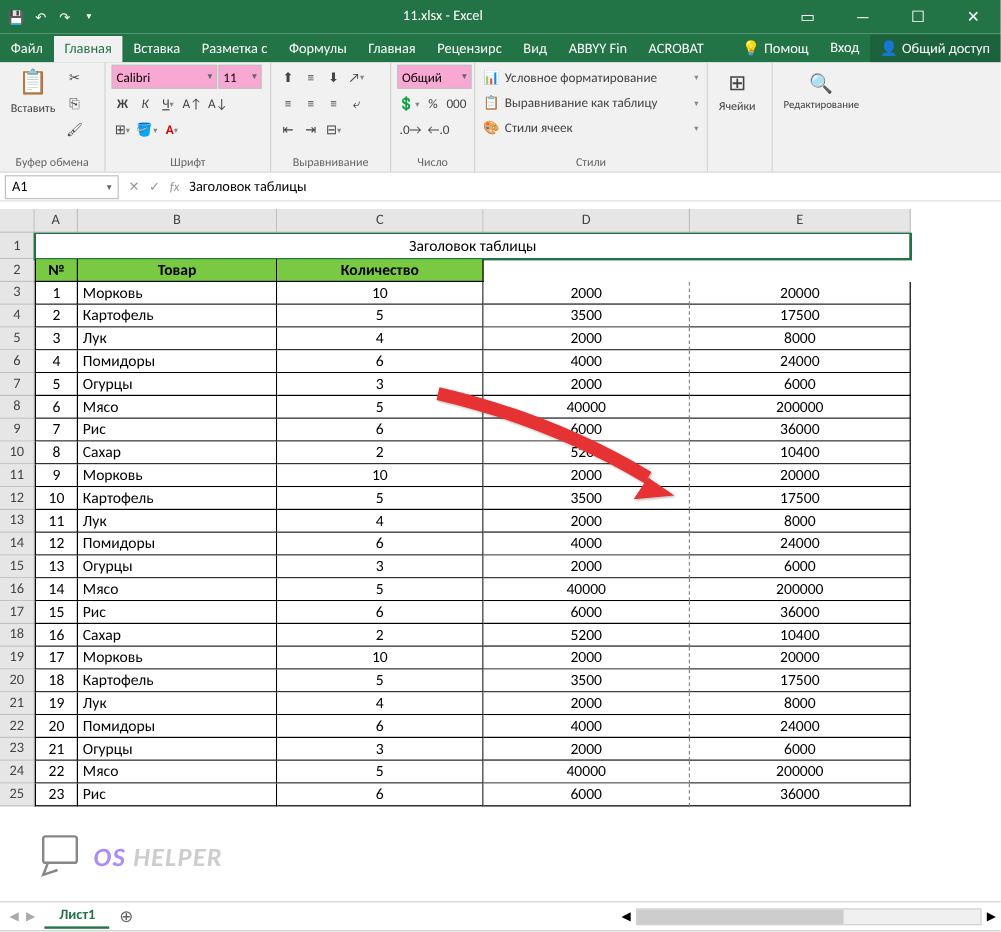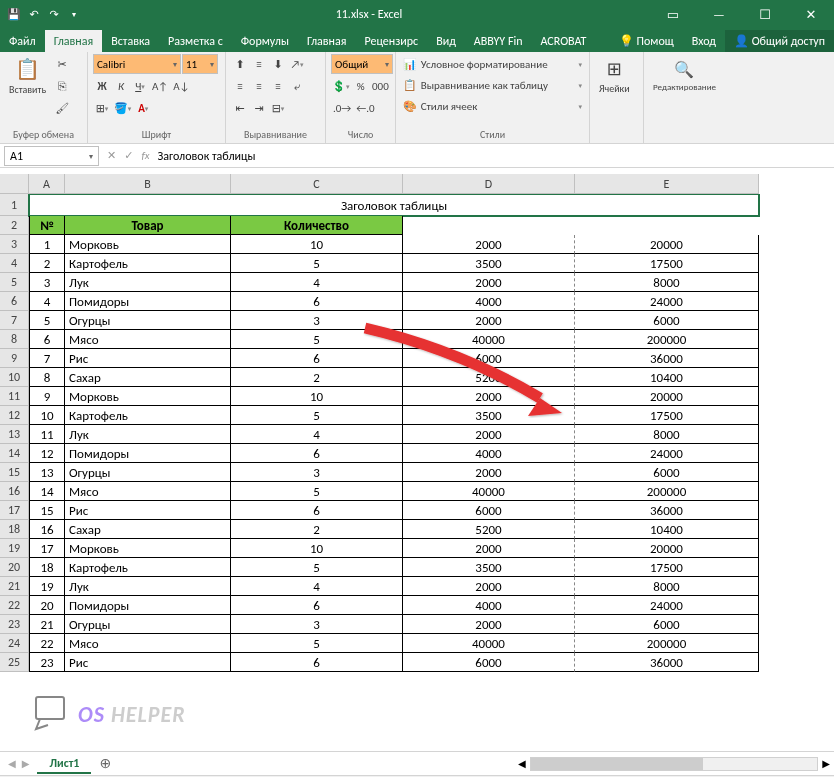--- a/index.html
+++ b/index.html
@@ -20,21 +20,21 @@
 .tab-right{margin-left:auto;display:flex;}
 
 
 .ribbon{height:92px;background:#f1f1f1;border-bottom:1px solid #d4d4d4;display:flex;}
 .rgroup{border-right:1px solid #d4d4d4;padding:2px 5px 0;display:flex;flex-direction:column;min-width:0;}
 .rgroup-body{flex:1;display:flex;align-items:flex-start;gap:3px;}
 .rgroup-label{text-align:center;font-size:10px;color:#666;padding:1px 0 2px;white-space:nowrap;overflow:hidden;}
 .rcol{display:flex;flex-direction:column;gap:2px;align-items:center;}
 .rbtn{min-width:18px;height:20px;display:flex;align-items:center;justify-content:center;font-size:11px;color:#444;padding:0 2px;}
 .rbtn.big{height:44px;flex-direction:column;font-size:10px;gap:2px;padding:2px 4px;}
-.rsel{height:20px;border:1px solid #c0c0c0;background:#fdba74;font-size:11px;padding:0 3px;display:flex;align-items:center;justify-content:space-between;}
+.rsel{height:20px;border:1px solid #c0c0c0;background:#f9a8d4;font-size:11px;padding:0 3px;display:flex;align-items:center;justify-content:space-between;}
 .rsel .arr{font-size:8px;color:#666;margin-left:2px;}
 .rrow{display:flex;gap:1px;align-items:center;}
 .drop-arrow{font-size:7px;color:#888;}
 
 
 .formulabar{height:24px;display:flex;align-items:center;border-bottom:1px solid #d4d4d4;background:#fff;}
 .namebox{width:95px;height:20px;border:1px solid #c0c0c0;margin:0 4px;font-size:12px;padding:0 5px;display:flex;align-items:center;}
 .namebox .arr{margin-left:auto;font-size:8px;color:#666;}
 .fb-icons{display:flex;align-items:center;padding:0 4px;gap:8px;font-size:11px;color:#999;}
 .fb-input{flex:1;font-size:12px;padding:0 4px;border:none;}

